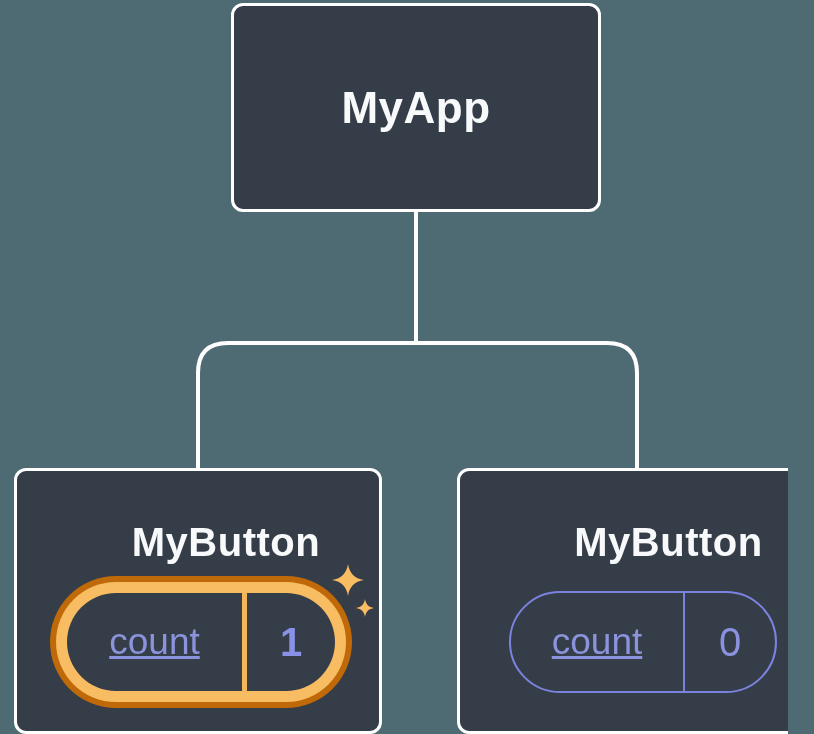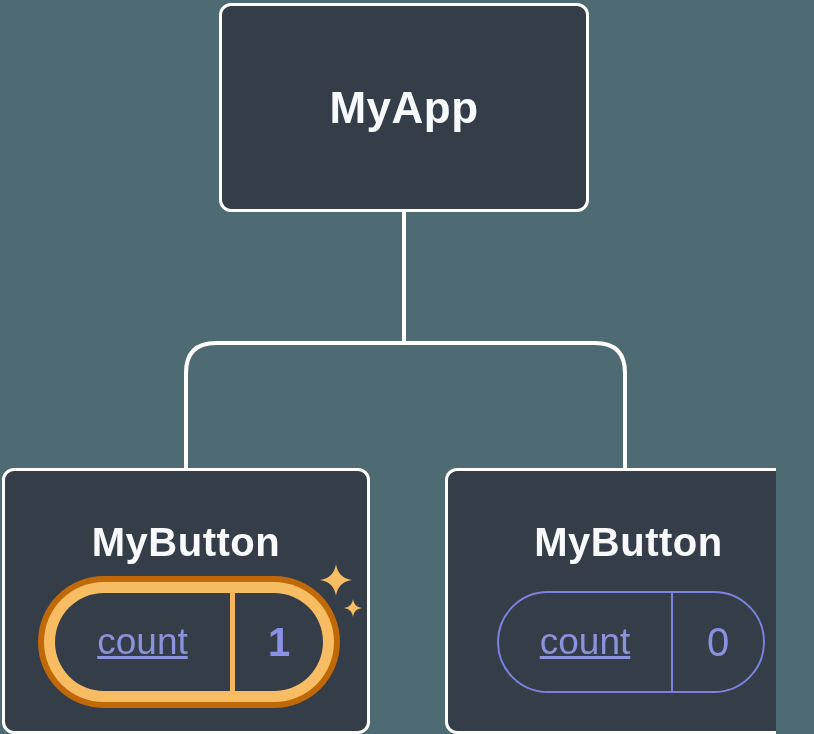--- a/index.html
+++ b/index.html
@@ -1,40 +1,41 @@
 <!DOCTYPE html>
 <html><head>
 <meta charset="utf-8">
 <style>
   html,body { margin:0; padding:0; background:#4E6A73; }
   .stage {
     position:relative; width:776px; height:734px; overflow:hidden;
     background:#4E6A73;
     font-family:"Liberation Sans", sans-serif;
+    margin-left:12px;
   }
   svg.connectors, svg.sparkles {
     position:absolute; left:0; top:0; width:814px; height:734px;
   }
   .node {
     position:absolute; box-sizing:border-box;
     background:#353D48; border:3px solid #FFFFFF; border-radius:12px;
   }
   .node-root {
     left:219px; top:3px; width:370px; height:209px;
     display:flex; align-items:center; justify-content:center;
   }
   .root-label {
     color:#F7F9FB; font-size:44px; font-weight:700; letter-spacing:0.5px;
   }
   .node-child { top:468px; width:368px; height:266px; }
   .node-left  { left:2px; }
   .node-right { left:445px; width:367px; }
   .child-label {
     position:absolute; top:49px; left:0; width:100%; text-align:center;
-    color:#F7F9FB; font-size:40px; font-weight:700; letter-spacing:0.5px;
+    color:#F7F9FB; font-size:40px; font-weight:700; letter-spacing:0.5px;padding-left:28px;
   }
   
   .pill-gold-outer {
     position:absolute; left:33px; top:105px; width:302px; height:132px;
     box-sizing:border-box; background:#BF6909; border-radius:999px; padding:6px;
   }
   .pill-gold-mid {
     width:100%; height:100%; box-sizing:border-box;
     background:#F8BC63; border-radius:999px; padding:11px;
   }

